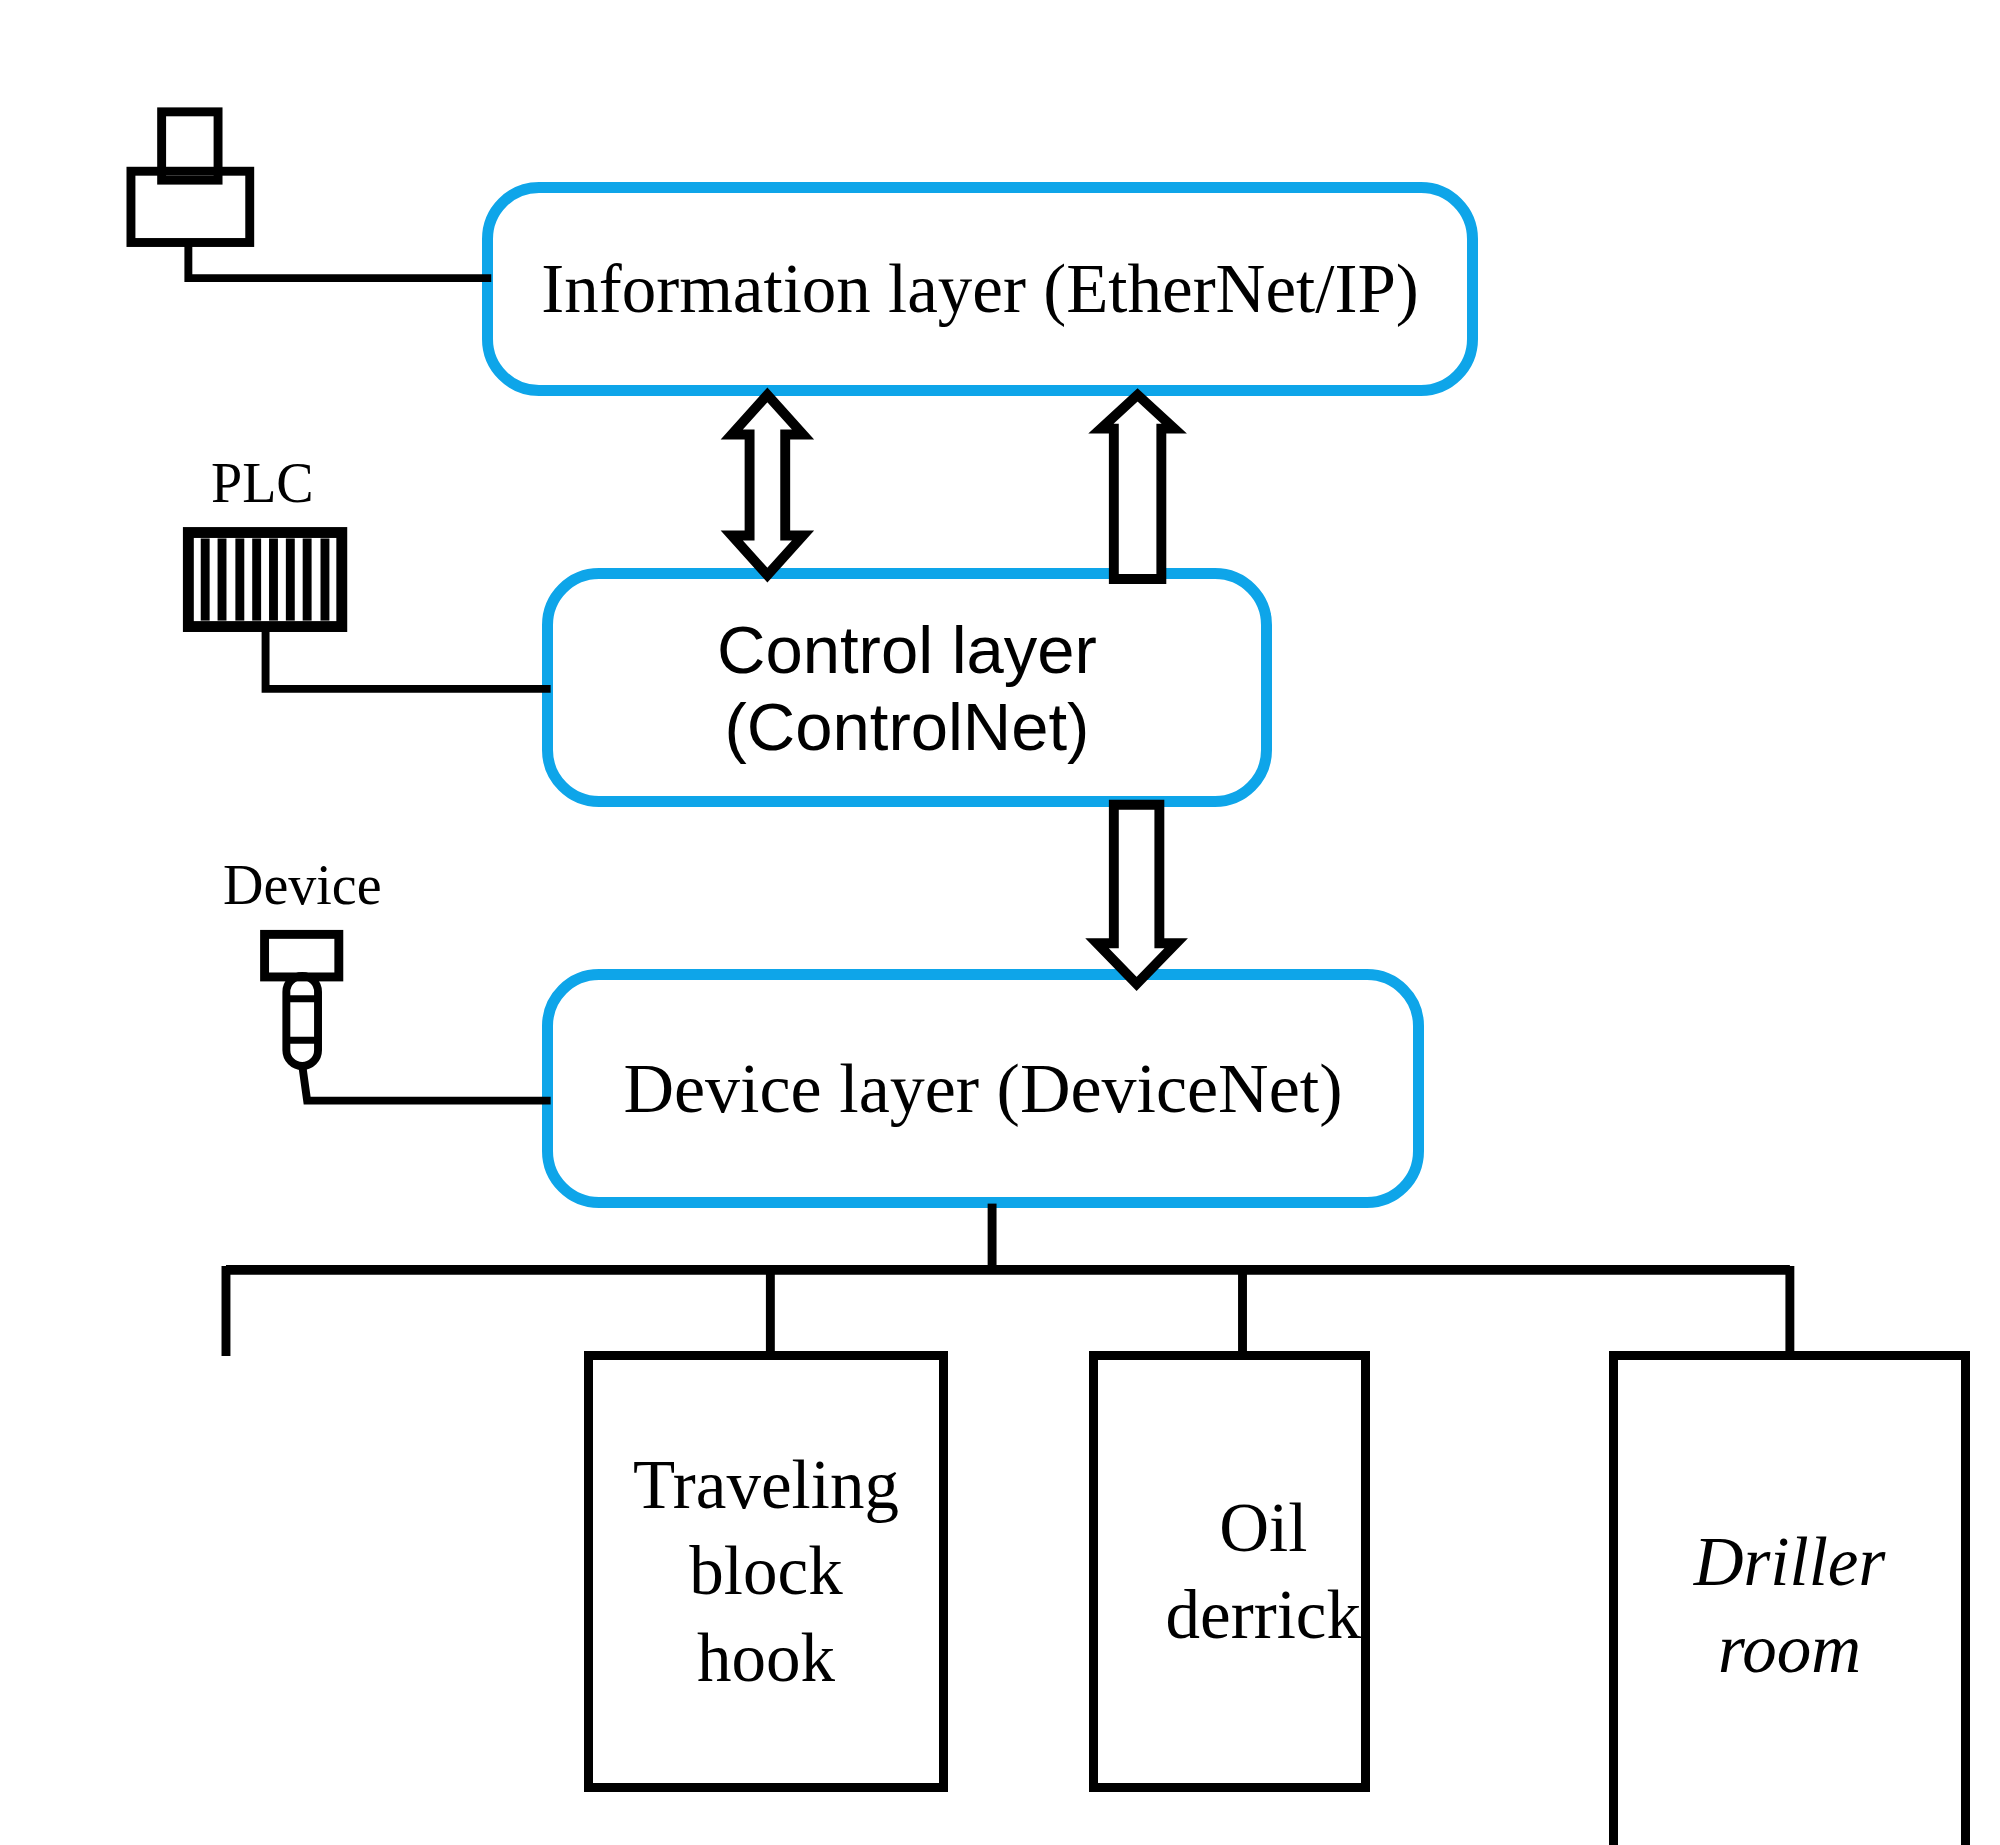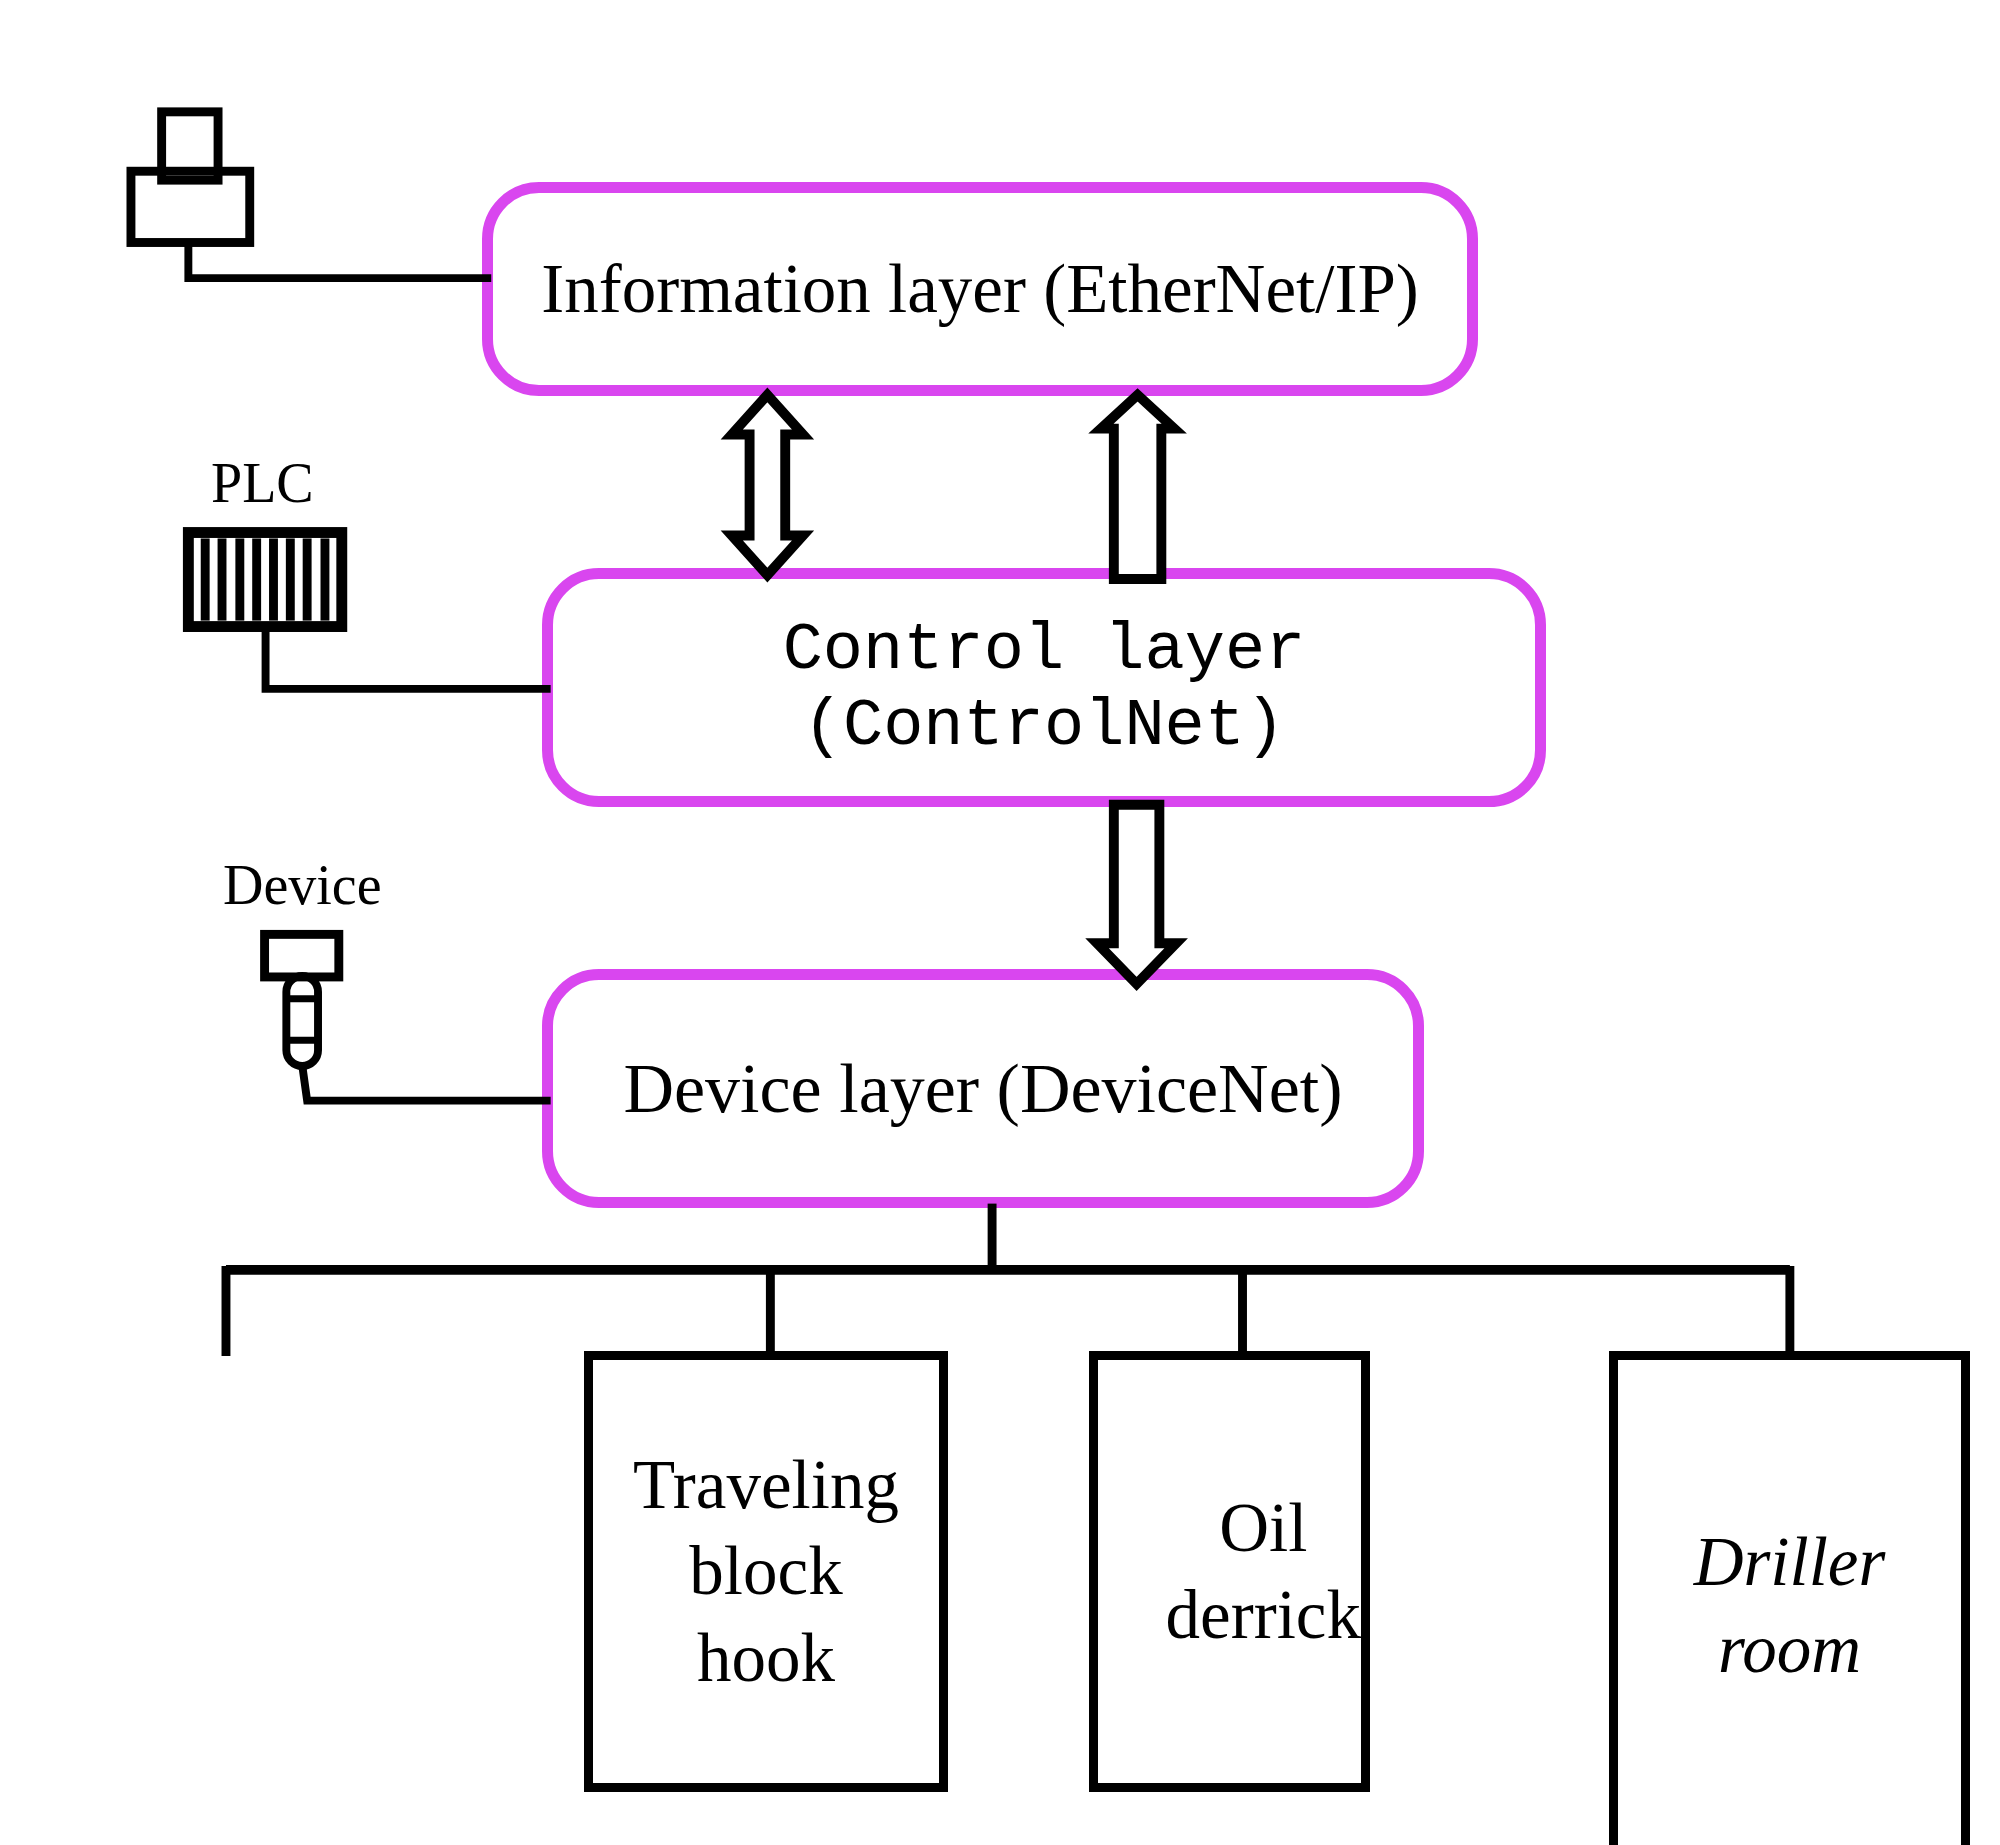--- a/index.html
+++ b/index.html
@@ -21,30 +21,30 @@
     left: 0;
     top: 0;
     width: 2001px;
     height: 1845px;
     pointer-events: none;
   }
   .layerbox {
     position: absolute;
     box-sizing: border-box;
     background: #ffffff;
-    border: 11px solid #d946ef;
+    border: 11px solid #0ea5e9;
     border-radius: 57px;
     display: flex;
     align-items: center;
     justify-content: center;
     text-align: center;
   }
   #info-box    { left: 482px; top: 182px;  width: 996px; height: 214px; font-size: 69px; }
-  #control-box { left: 542px; top: 568px;  width: 1004px;  height: 239px; font-size: 67px;
-                 font-family: Liberation Mono, monospace; }
+  #control-box { left: 542px; top: 568px;  width: 730px;  height: 239px; font-size: 67px;
+                 font-family: Liberation Sans, sans-serif; }
   #device-box  { left: 542px; top: 969px;  width: 882px;  height: 239px; font-size: 70px; }
 
   .fieldbox {
     position: absolute;
     box-sizing: border-box;
     background: #ffffff;
     border: 9px solid #000000;
     display: flex;
     align-items: center;
     justify-content: center;

